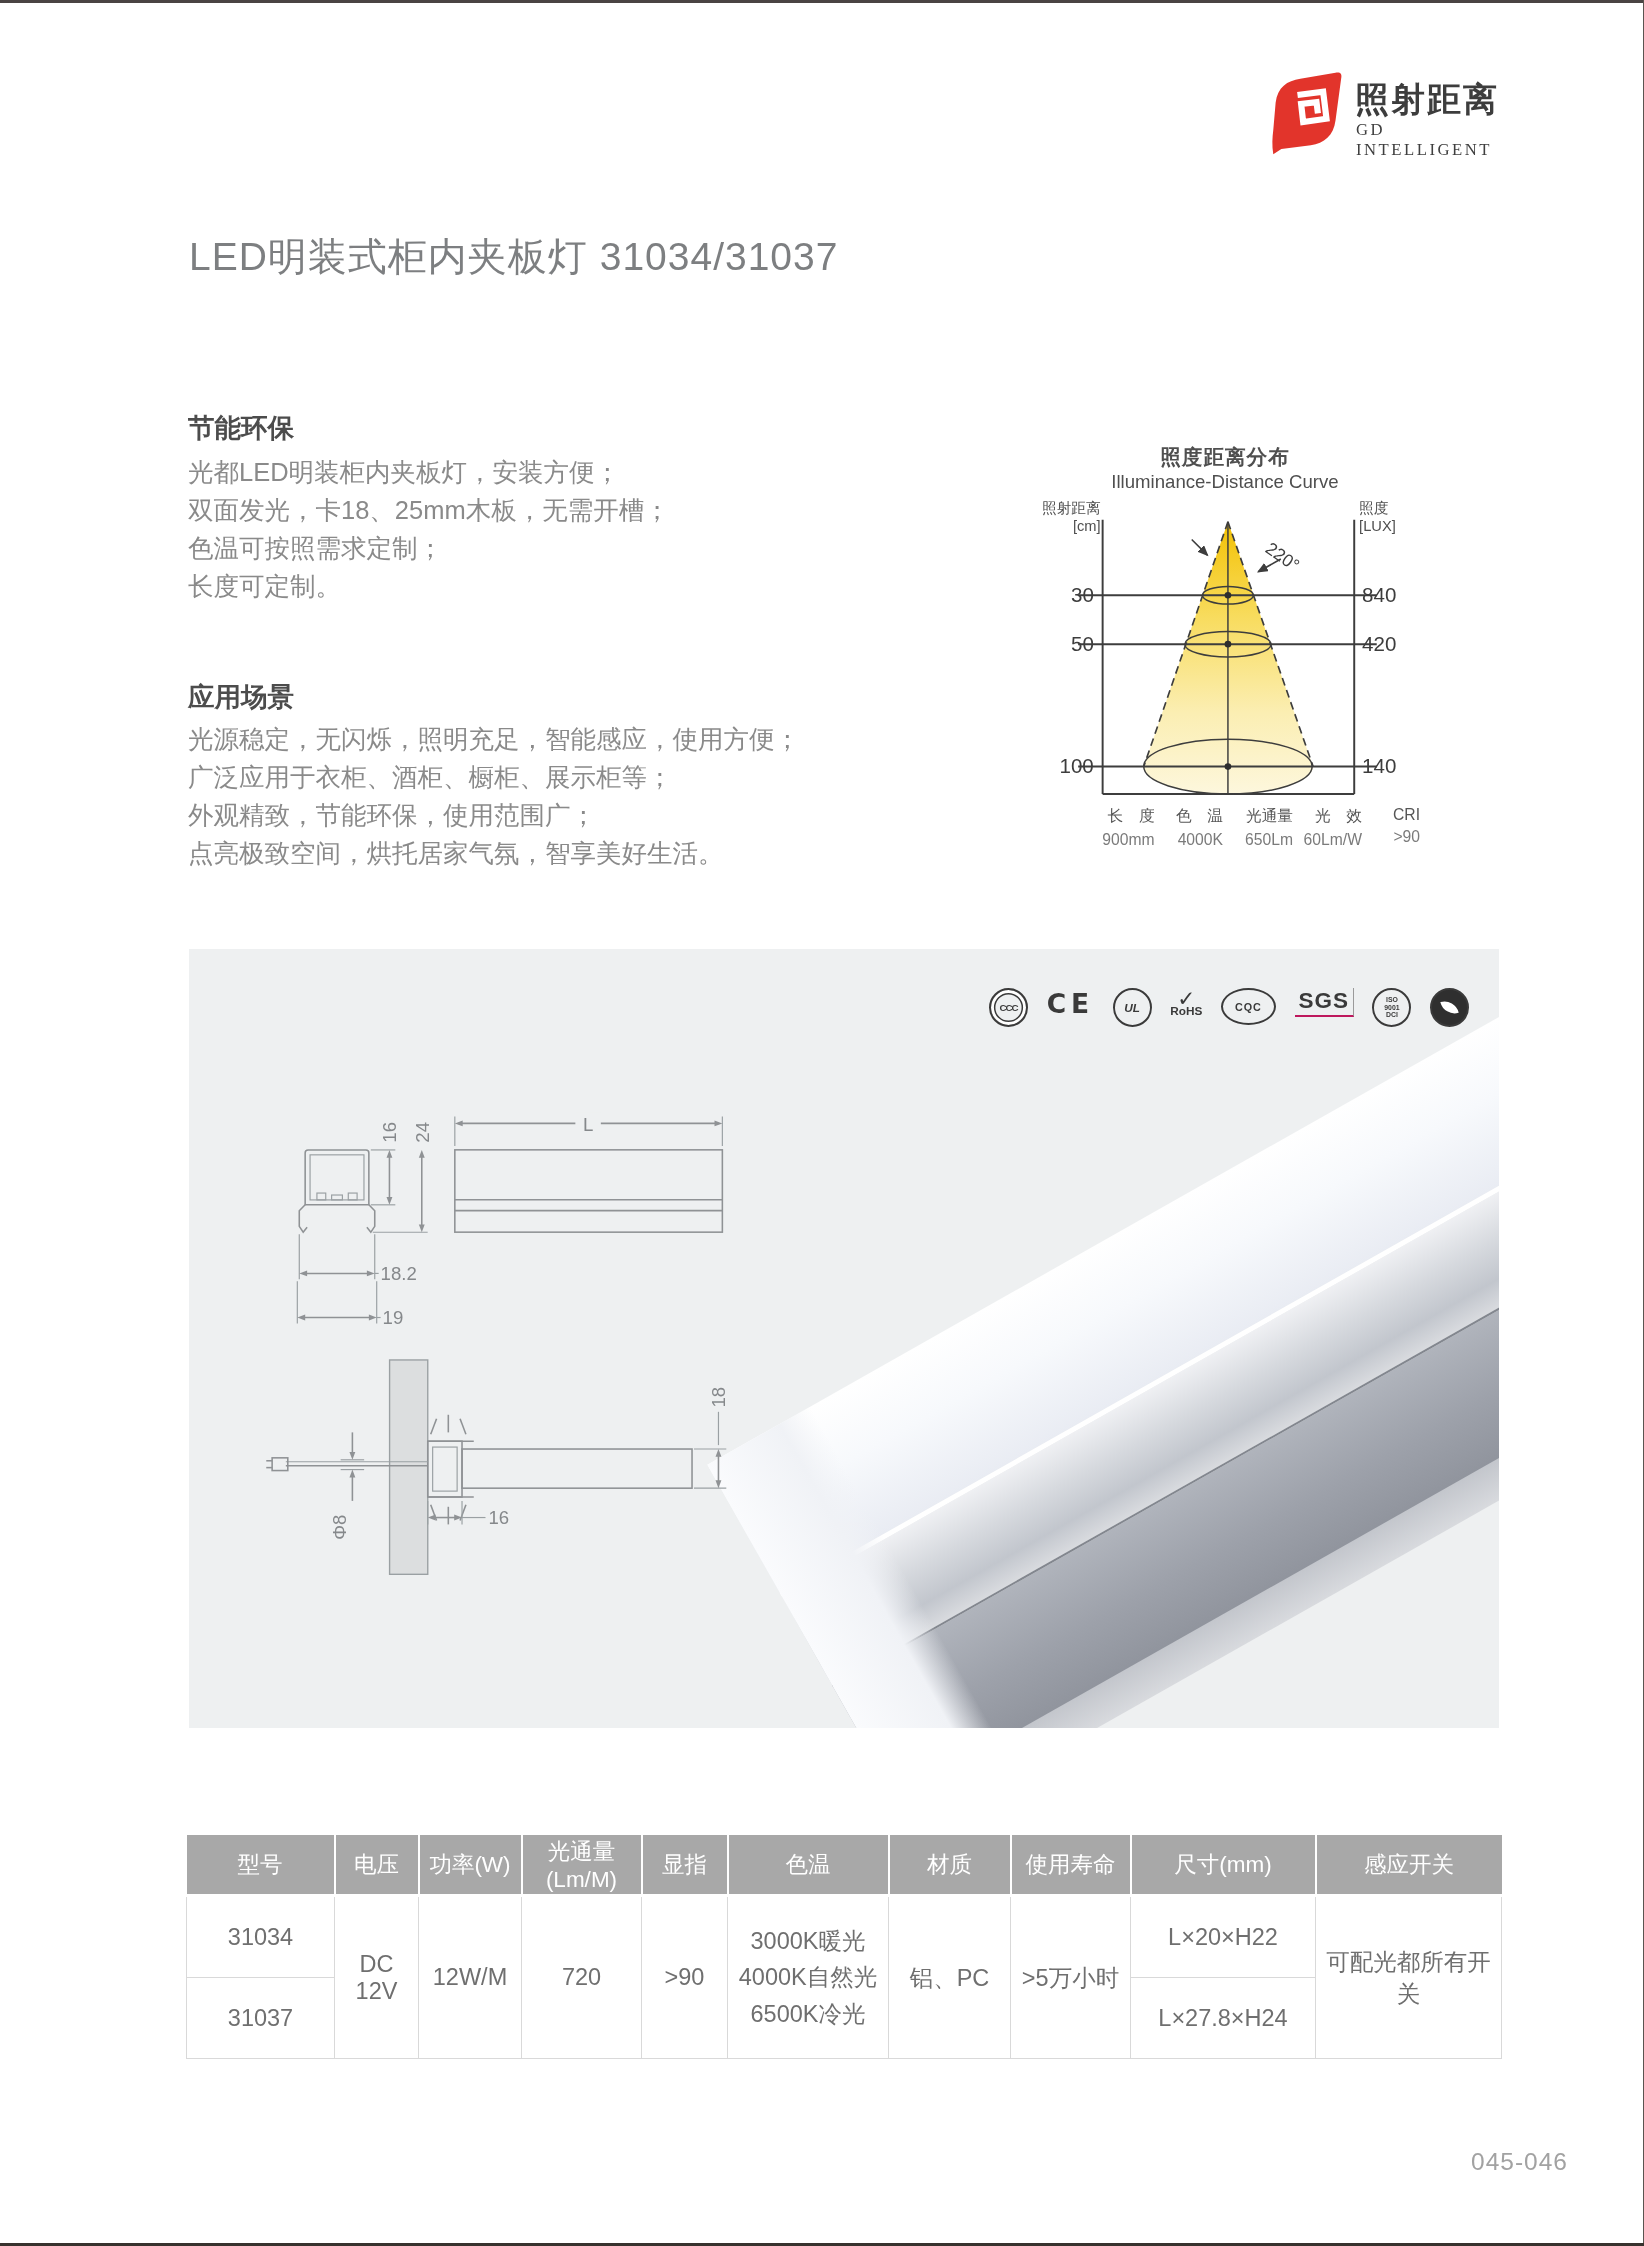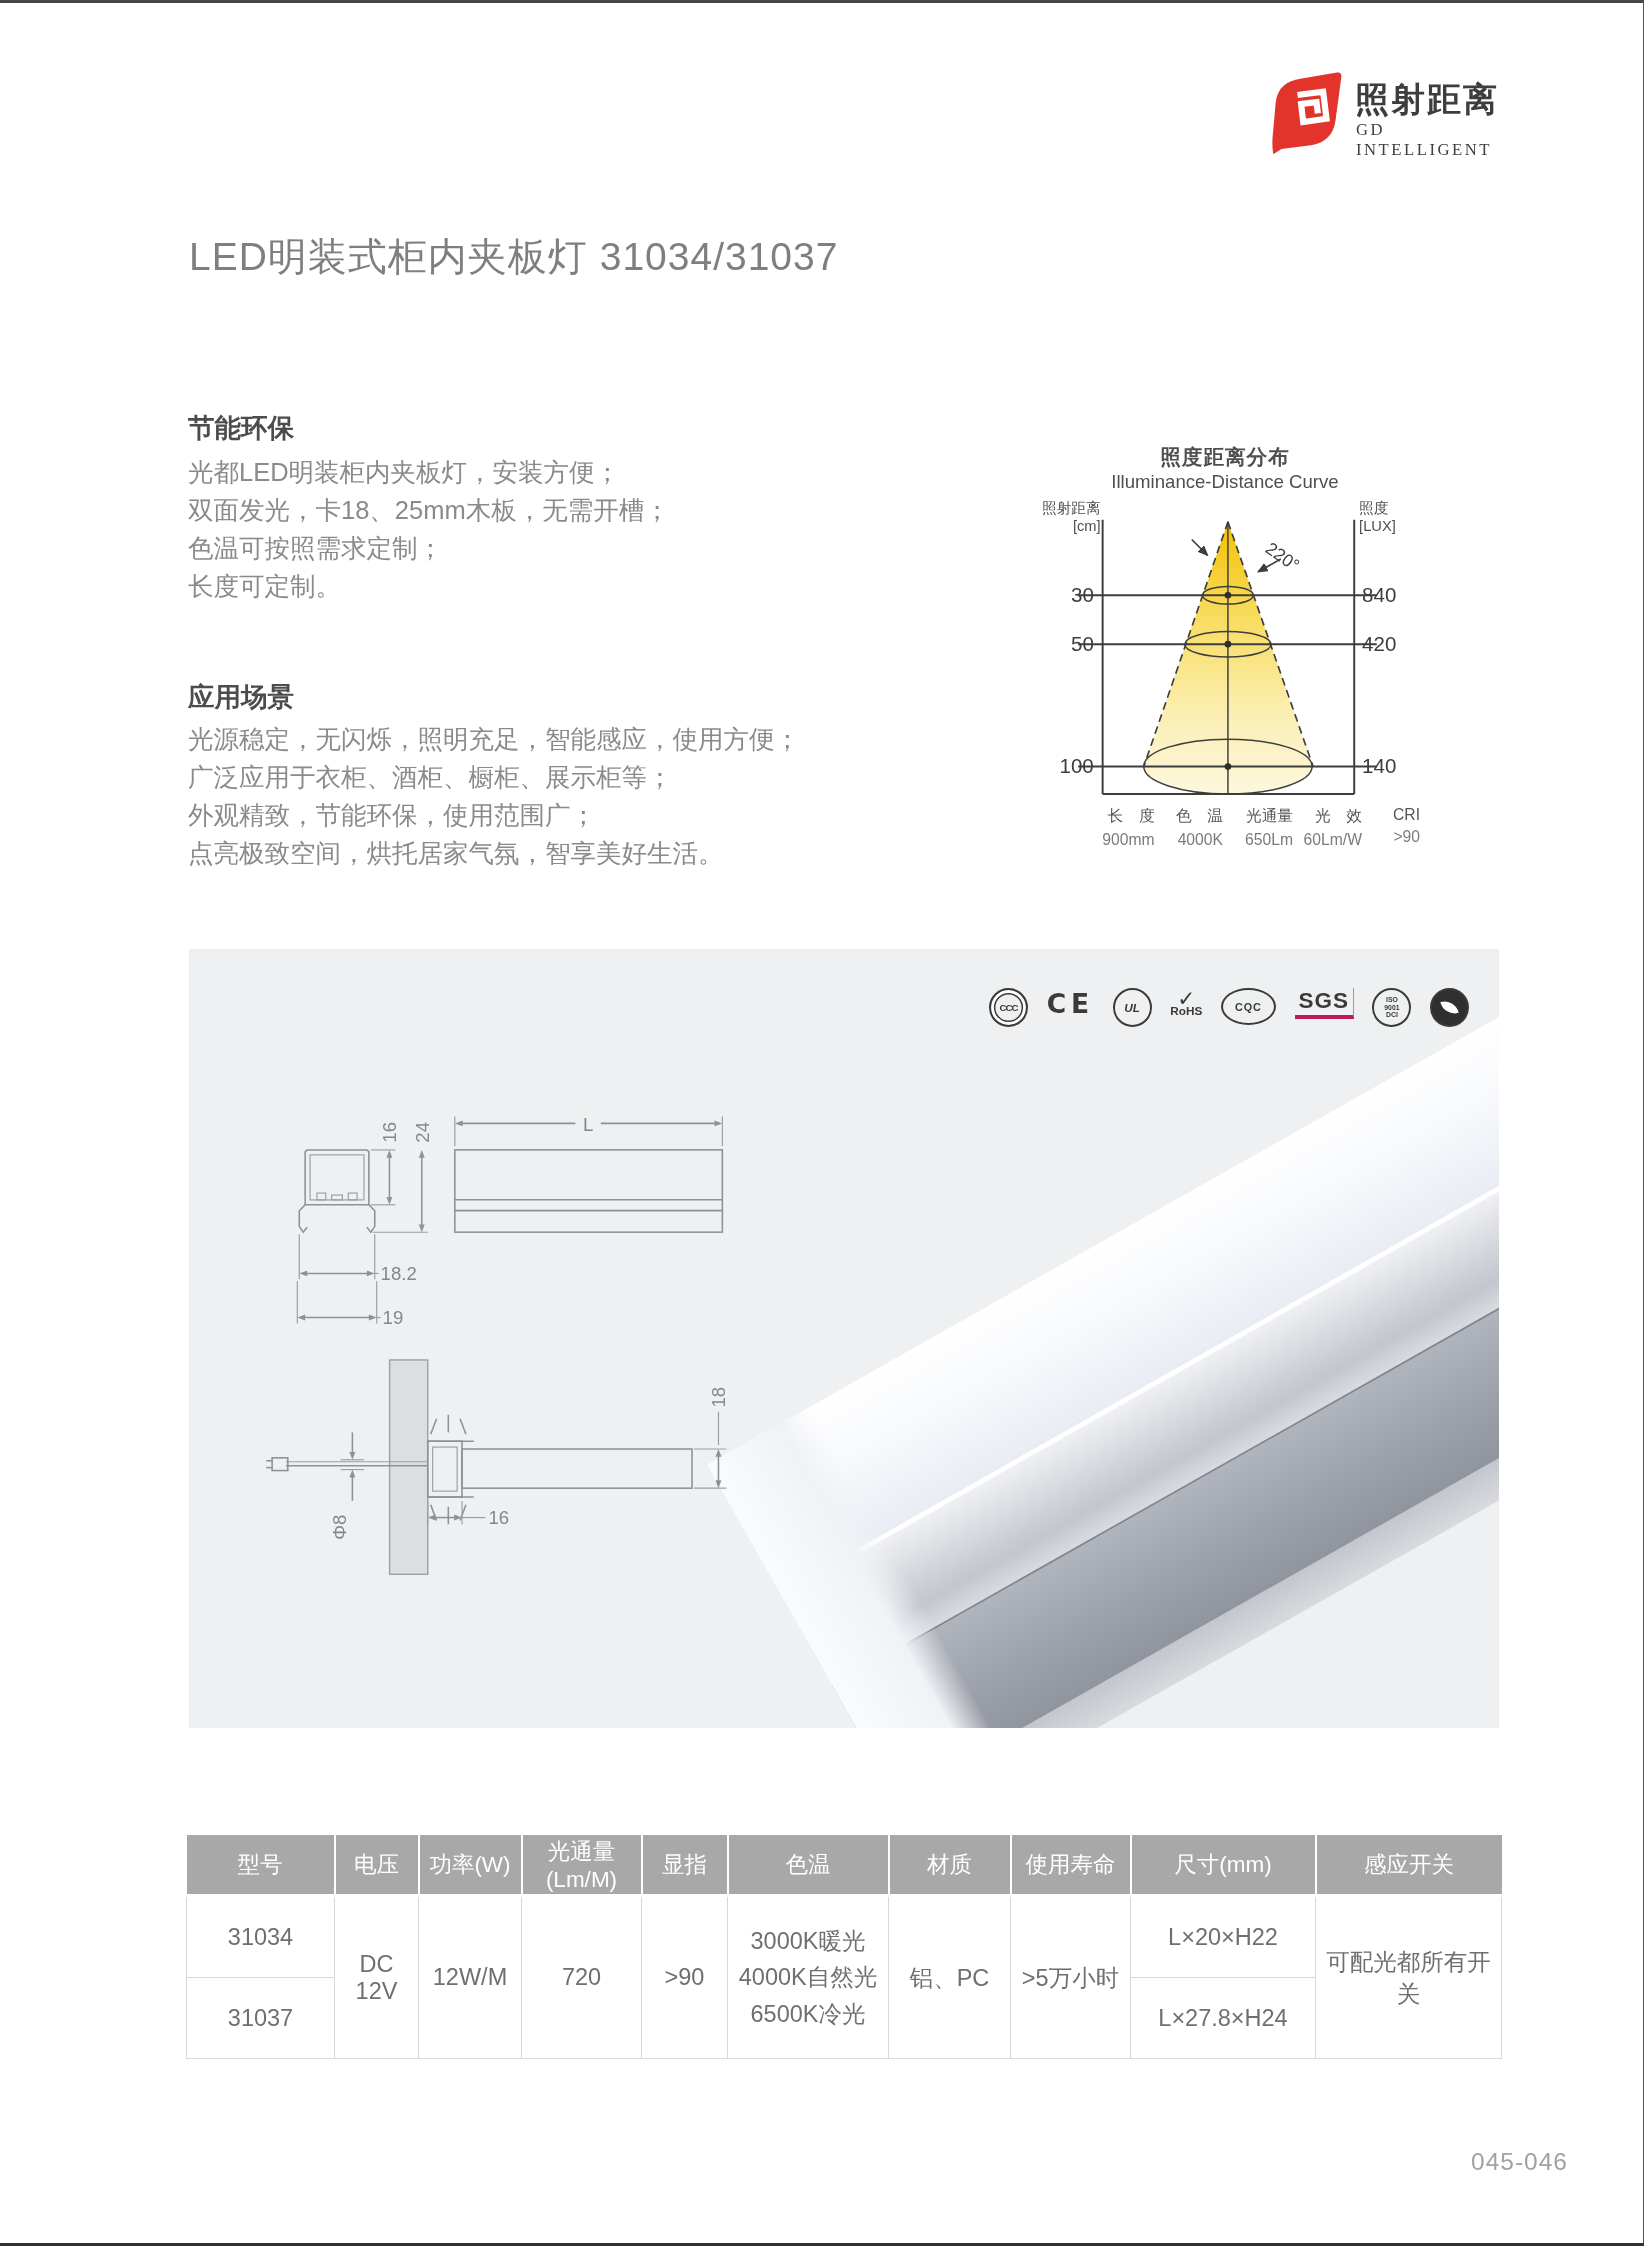--- a/index.html
+++ b/index.html
@@ -51,21 +51,21 @@
   .certs{position:absolute;right:30px;top:39px;height:43px;display:flex;align-items:flex-start;gap:18.6px;color:#3a3a3a;}
   .cert{display:flex;align-items:center;justify-content:center;}
   .cert-circle{width:35px;height:35px;border:2.5px solid #3a3a3a;border-radius:50%;display:flex;align-items:center;justify-content:center;font-weight:700;}
   .cert-ccc{font-size:9.8px;letter-spacing:-1px;box-shadow:inset 0 0 0 2.9px #fff, inset 0 0 0 4.4px #3a3a3a;}
   .cert-ce{font-size:26.5px;font-weight:700;letter-spacing:4.9px;font-family:"DejaVu Sans",sans-serif;}
   .cert-ul{font-size:11.8px;font-style:italic;}
   .cert-rohs{flex-direction:column;line-height:1;}
   .cert-rohs .chk{font-size:21.6px;font-weight:700;margin-bottom:-3.9px;}
   .cert-rohs .txt{font-size:11.8px;font-weight:700;}
   .cert-cqc{width:51px;height:33px;border:2.5px solid #3a3a3a;border-radius:50%;font-size:10.8px;font-weight:700;letter-spacing:1px;display:flex;align-items:center;justify-content:center;}
-  .cert-sgs{font-size:22.5px;font-weight:800;letter-spacing:1px;border-bottom:4px solid #be185d;padding:0 3.9px 1px 3.9px;border-right:1.5px solid #9a9a9a;}
+  .cert-sgs{font-size:22.5px;font-weight:800;letter-spacing:1px;border-bottom:2px solid #be185d;padding:0 3.9px 1px 3.9px;border-right:1.5px solid #9a9a9a;}
   .cert-iso{flex-direction:column;font-size:6.9px;font-weight:700;line-height:1.15;text-align:center;}
   .cert-leaf{background:#2f2f2f;position:relative;}
   .leaf-shape{width:14.7px;height:14.7px;background:#fff;border-radius:0 100% 0 100%;transform:rotate(-15deg);}
 
   
   .dim-svg text{fill:#85888b;font-size:19px;font-family:"Liberation Sans",sans-serif;}
   .dim-svg .ln{stroke:#8f9295;stroke-width:1.6;fill:none;}
   .dim-svg .thin{stroke:#9aa0a3;stroke-width:1.2;fill:none;}
 
   

